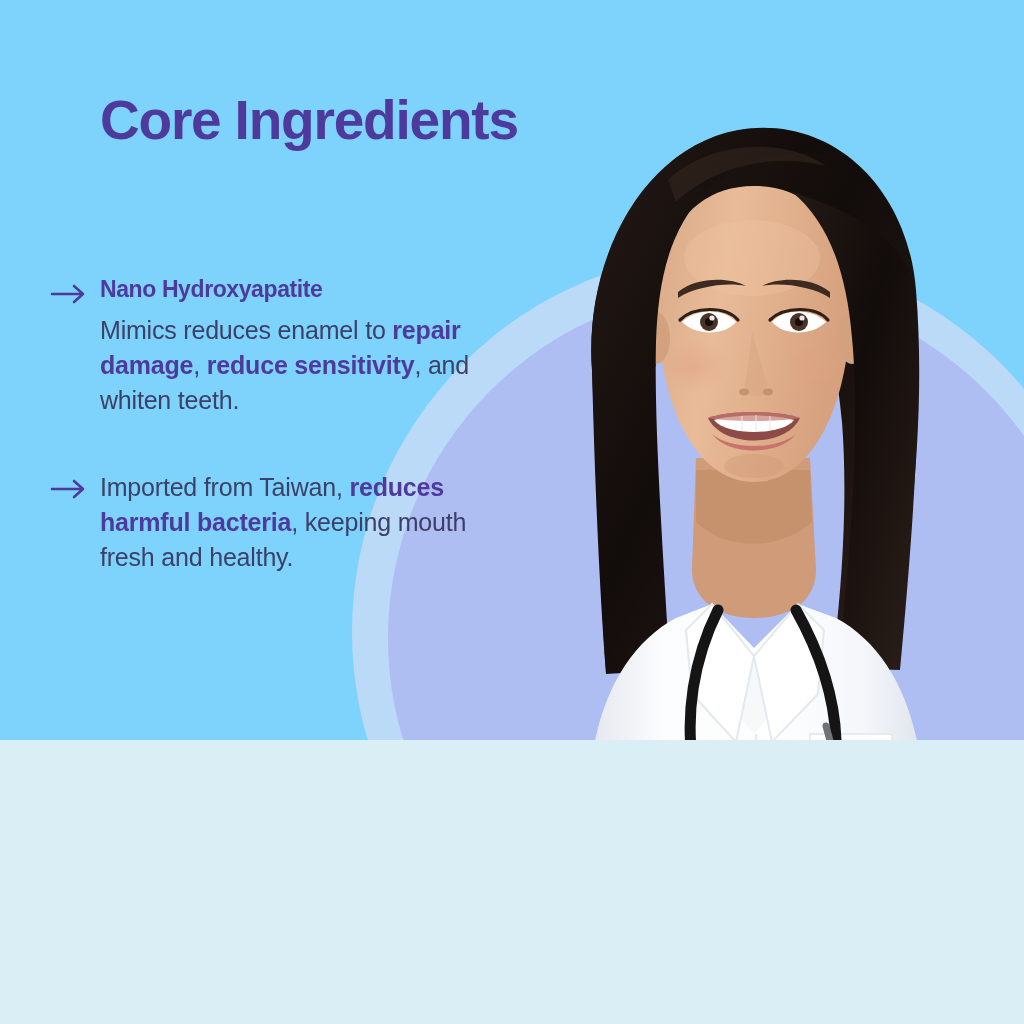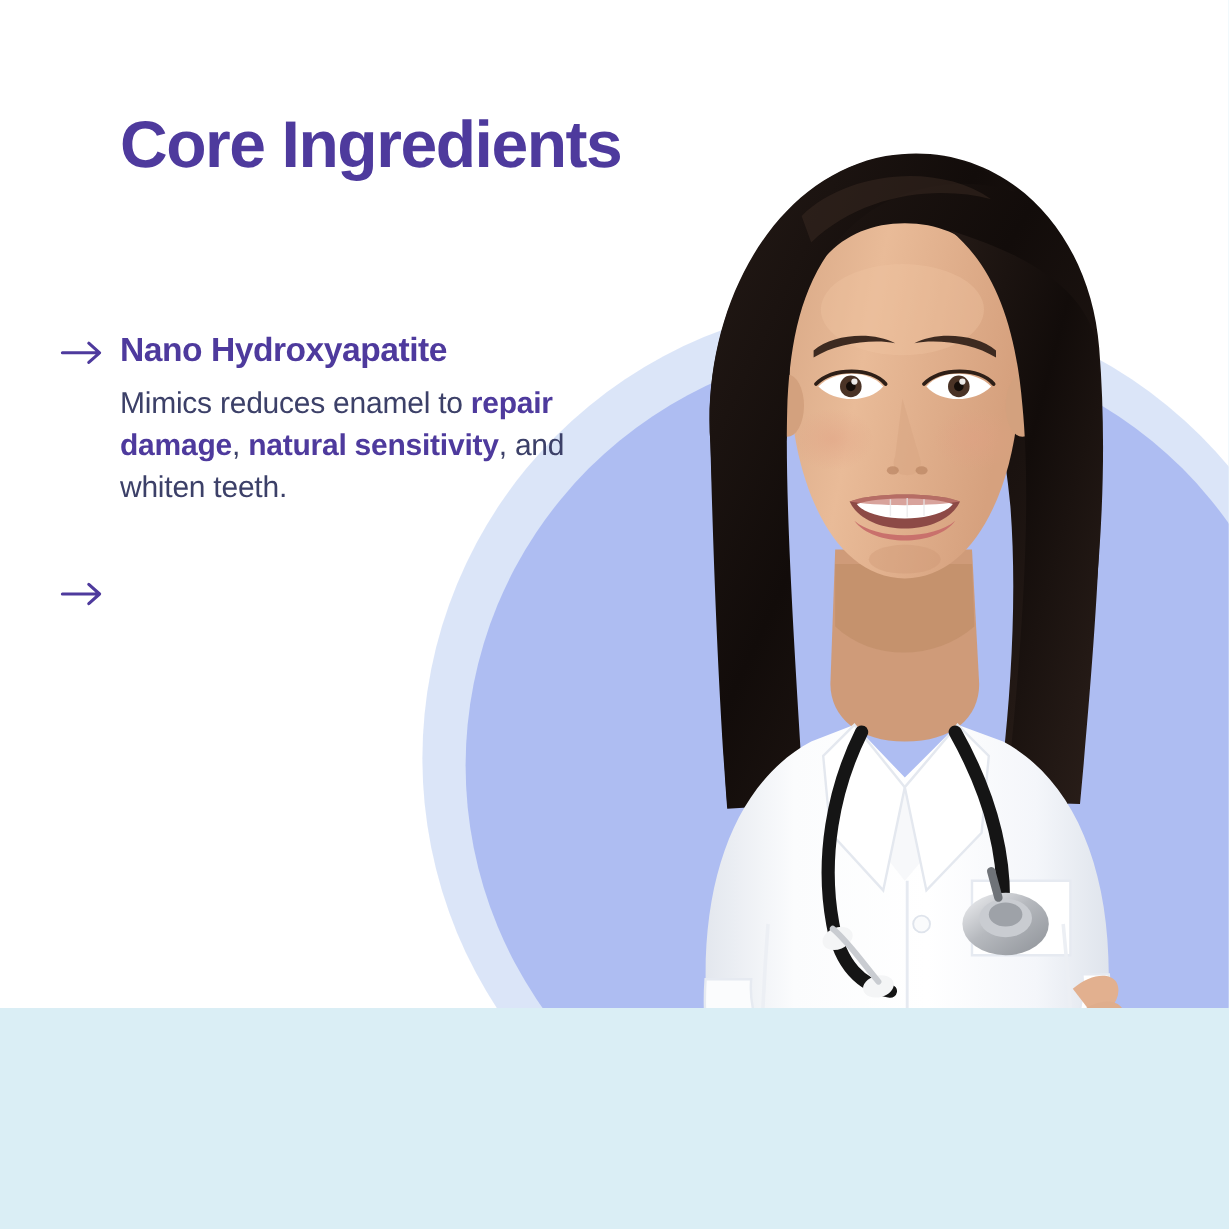--- a/index.html
+++ b/index.html
@@ -5,22 +5,22 @@
 <style>
   * { margin:0; padding:0; box-sizing:border-box; }
   html, body {
     width:1024px; height:1024px;
     font-family:"Liberation Sans", sans-serif;
     background:#daeef5;
     overflow:hidden;
   }
   .canvas {
     position:relative;
-    width:1024px; height:840px;
-    background:#ffffff;
+    width:1024px; height:740px;
+    background:#7dd3fc;
     overflow:hidden;
   }
 
   
   .circle-outer {
     position:absolute;
     left:352px; top:252px;
     width:760px; height:760px;
     border-radius:50%;
     background:#cfdcf6;
@@ -67,21 +67,21 @@
     position:absolute;
     left:0; top:2px;
     width:40px; height:34px;
     color:#4e3a9d;
     display:flex;
     align-items:center;
   }
   .arrow-icon svg { display:block; }
 
   .ing-name {
-    font-size:28px;
+    font-size:23px;
     font-weight:700;
     color:#4e3a9d;
     letter-spacing:-.4px;
     line-height:1.22;
     max-width:300px;
   }
   .ing-desc {
     margin-top:10px;
     font-size:25px;
     font-weight:400;
@@ -262,26 +262,27 @@
 
     <div class="ingredient-list">
 
       <div class="ingredient">
         <span class="arrow-icon">
           <svg width="38" height="22" viewBox="0 0 38 22">
             <path d="M2 11 H33 M24 3 L33 11 L24 19" fill="none" stroke="currentColor" stroke-width="2.6" stroke-linecap="round" stroke-linejoin="round"></path>
           </svg>
         </span>
         <div class="ing-name">Nano Hydroxyapatite</div>
-        <div class="ing-desc"><span>Mimics reduces enamel to </span><b>repair damage</b><span>, </span><b>natural sensitivity</b><span>, and whiten teeth.</span></div>
+        <div class="ing-desc"><span>Mimics reduces enamel to </span><b>repair damage</b><span>, </span><b>reduce sensitivity</b><span>, and whiten teeth.</span></div>
       </div>
 
       <div class="ingredient">
         <span class="arrow-icon">
           <svg width="38" height="22" viewBox="0 0 38 22">
             <path d="M2 11 H33 M24 3 L33 11 L24 19" fill="none" stroke="currentColor" stroke-width="2.6" stroke-linecap="round" stroke-linejoin="round"></path>
           </svg>
         </span>
+        <div class="ing-desc"><span>Imported from Taiwan, </span><b>reduces harmful bacteria</b><span>, keeping mouth fresh and healthy.</span></div>
       </div>
 
     </div>
   </div>
 </div>
 
 </body></html>

